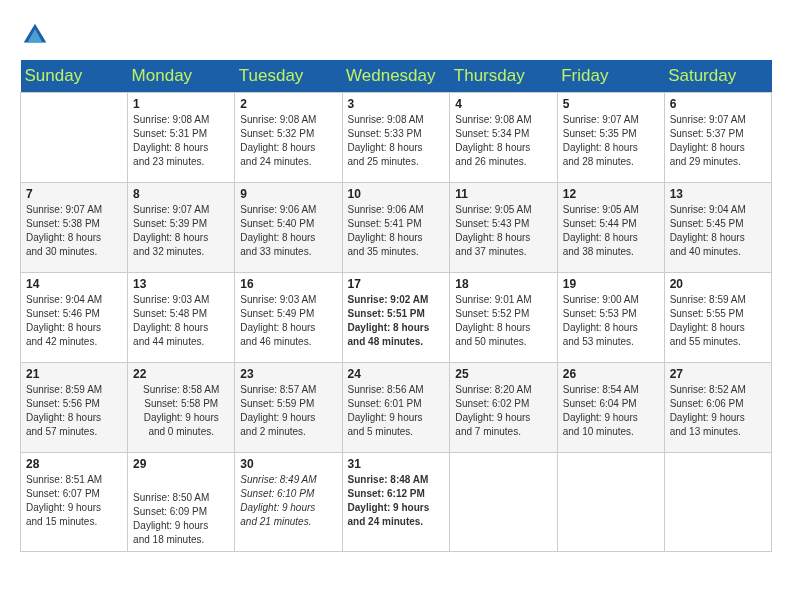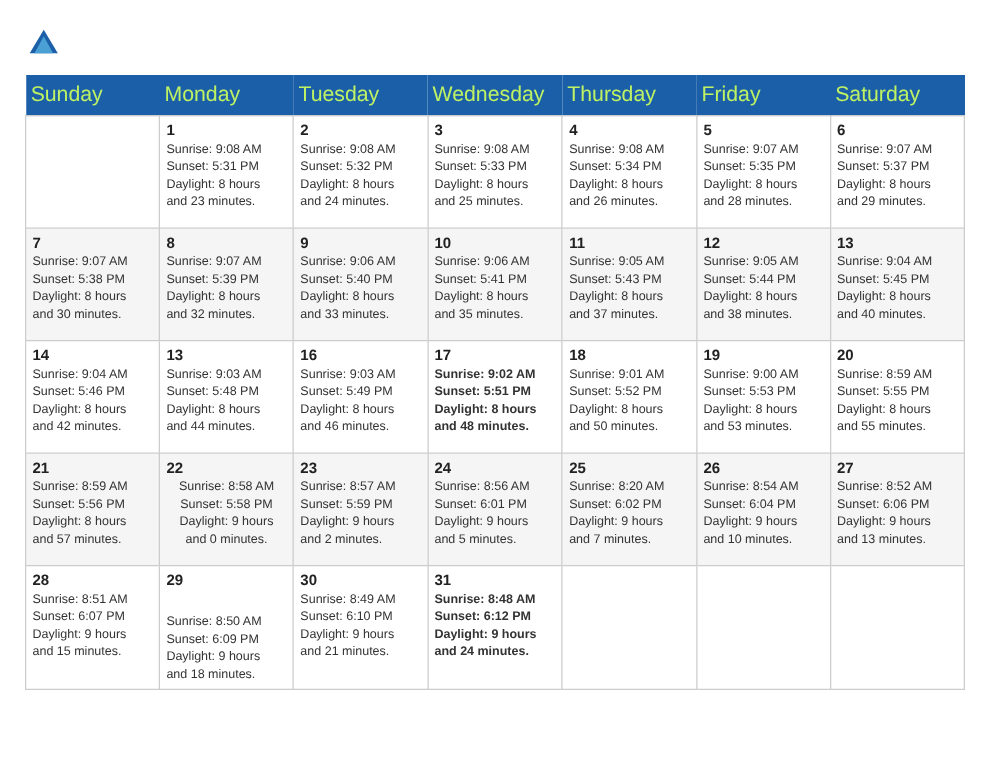--- a/index.html
+++ b/index.html
@@ -335,21 +335,21 @@
           </td>
           <td>
             <span class="day-num">29</span>
             <div class="day-info" style="white-space: pre-line; margin-top: 20px;">Sunrise: 8:50 AM
 Sunset: 6:09 PM
 Daylight: 9 hours
 and 18 minutes.</div>
           </td>
           <td>
             <span class="day-num">30</span>
-            <div class="day-info" style="white-space: pre-line;">Sunrise: 8:49 AM
+            <div class="day-info" style="white-space: pre-line; font-style: italic;">Sunrise: 8:49 AM
 Sunset: 6:10 PM
 Daylight: 9 hours
 and 21 minutes.</div>
           </td>
           <td>
             <span class="day-num">31</span>
             <div class="day-info" style="white-space: pre-line; font-weight: bold;">Sunrise: 8:48 AM
 Sunset: 6:12 PM
 Daylight: 9 hours
 and 24 minutes.</div>

